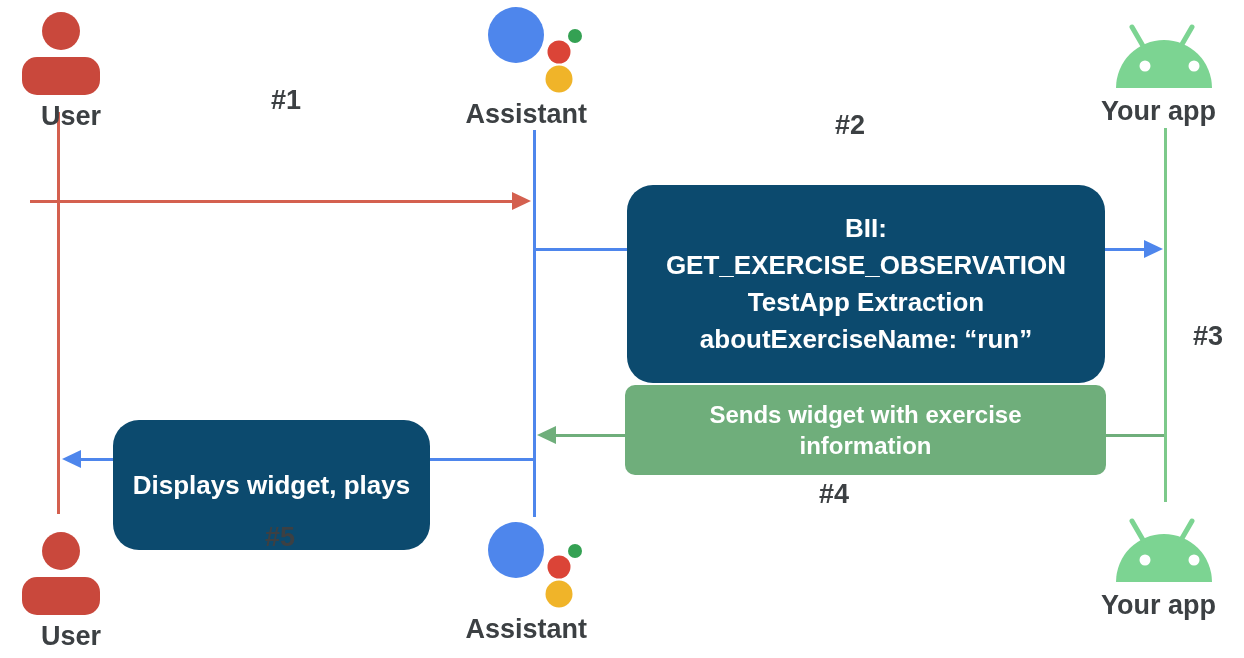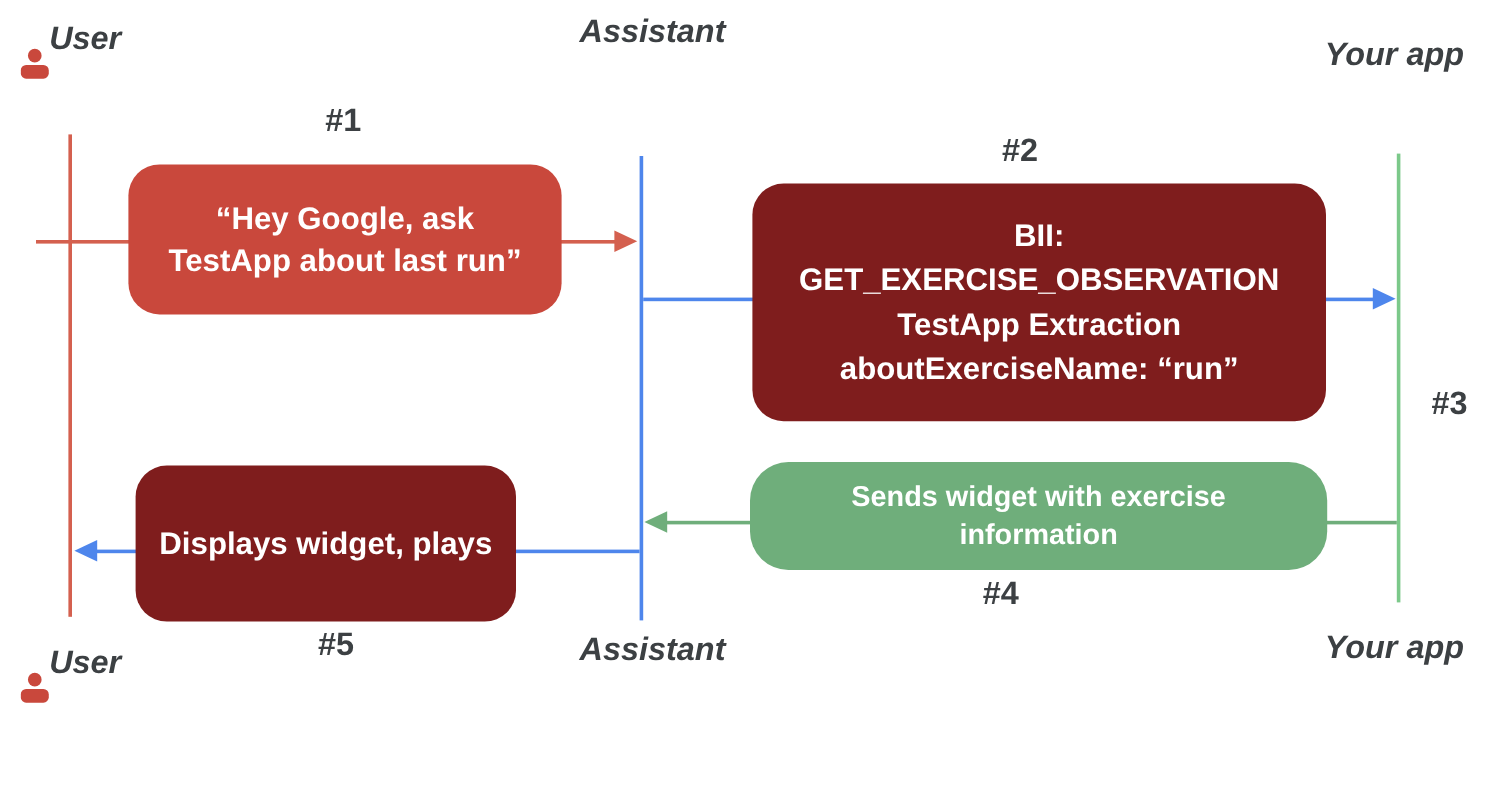--- a/index.html
+++ b/index.html
@@ -29,65 +29,61 @@
   .ah.left.green  { border-right: 19px solid #6fae7b; }
   .ah.left.blue   { border-right: 19px solid #4e86ec; }
   
   .msg {
     position: absolute; z-index: 2;
     display: flex; flex-direction: column; justify-content: center; align-items: center;
     color: #ffffff; font-weight: 700; text-align: center;
     border-radius: 26px; padding: 0 10px; box-sizing: border-box;
   }
   .msg.red   { background: #c9483c; }
-  .msg.blue  { background: #7f1d1d; }
+  .msg.blue  { background: #0c4a6e; margin-top: 32px; }
   .msg.green { background: #6fae7b; }
   .msg .line26 { font-size: 26px; line-height: 35px; }
   .msg .line24 { font-size: 24px; line-height: 31px; }
   .msg.blue4 .linebii { font-size: 26px; line-height: 37px; }
   
   .step {
     position: absolute; z-index: 3; width: 80px; text-align: center;
     font-size: 27px; font-weight: 700; color: #3c4043;
   }
   
   .actor {
     position: absolute; z-index: 3;
-    display: flex; align-items: flex-start; font-style: italic;
+    display: flex; flex-direction: column; align-items: flex-end;
   }
   .actor-label { font-size: 27px; font-weight: 700; color: #3c4043; margin-top: 6px; white-space: nowrap; }
 </style>
 </head>
 <body>
 
 <div class="canvas">
 
   <div class="lifeline red" style="left:57px;  top:112px; height:402px;"></div>
   <div class="lifeline blue" style="left:533px; top:130px; height:387px;"></div>
   <div class="lifeline green" style="left:1164px;top:128px; height:374px;"></div>
 
   <div class="hline red" style="left:30px; top:200px; width:484px;"></div>
   <div class="ah right red" style="left:512px; top:192px;"></div>
-  <div class="msg red" style="left:107px; top:137px; width:361px; height:125px;">
-    <div class="line26">“Hey Google, ask</div>
-    <div class="line26">TestApp about last run”</div>
-  </div>
 
   <div class="hline blue" style="left:536px; top:248px; width:610px;"></div>
   <div class="ah right blue" style="left:1144px; top:240px;"></div>
   <div class="msg blue blue4" style="left:627px; top:153px; width:478px; height:198px;">
     <div class="linebii">BII:</div>
     <div class="linebii">GET_EXERCISE_OBSERVATION</div>
     <div class="linebii">TestApp Extraction</div>
     <div class="linebii">aboutExerciseName: “run”</div>
   </div>
 
   <div class="hline green" style="left:553px; top:434px; width:611px;"></div>
   <div class="ah left green" style="left:537px; top:426px;"></div>
-  <div class="msg green" style="left:625px; top:385px; width:481px; height:90px; border-radius:32px;">
+  <div class="msg green" style="left:625px; top:385px; width:481px; height:90px; border-radius:10px;">
     <div class="line24">Sends widget with exercise</div>
     <div class="line24">information</div>
   </div>
 
   <div class="hline blue" style="left:78px; top:458px; width:455px;"></div>
   <div class="ah left blue" style="left:62px; top:450px;"></div>
   <div class="msg blue" style="left:113px; top:388px; width:317px; height:130px;">
     <div class="line26">Displays widget, plays</div>
   </div>
 

